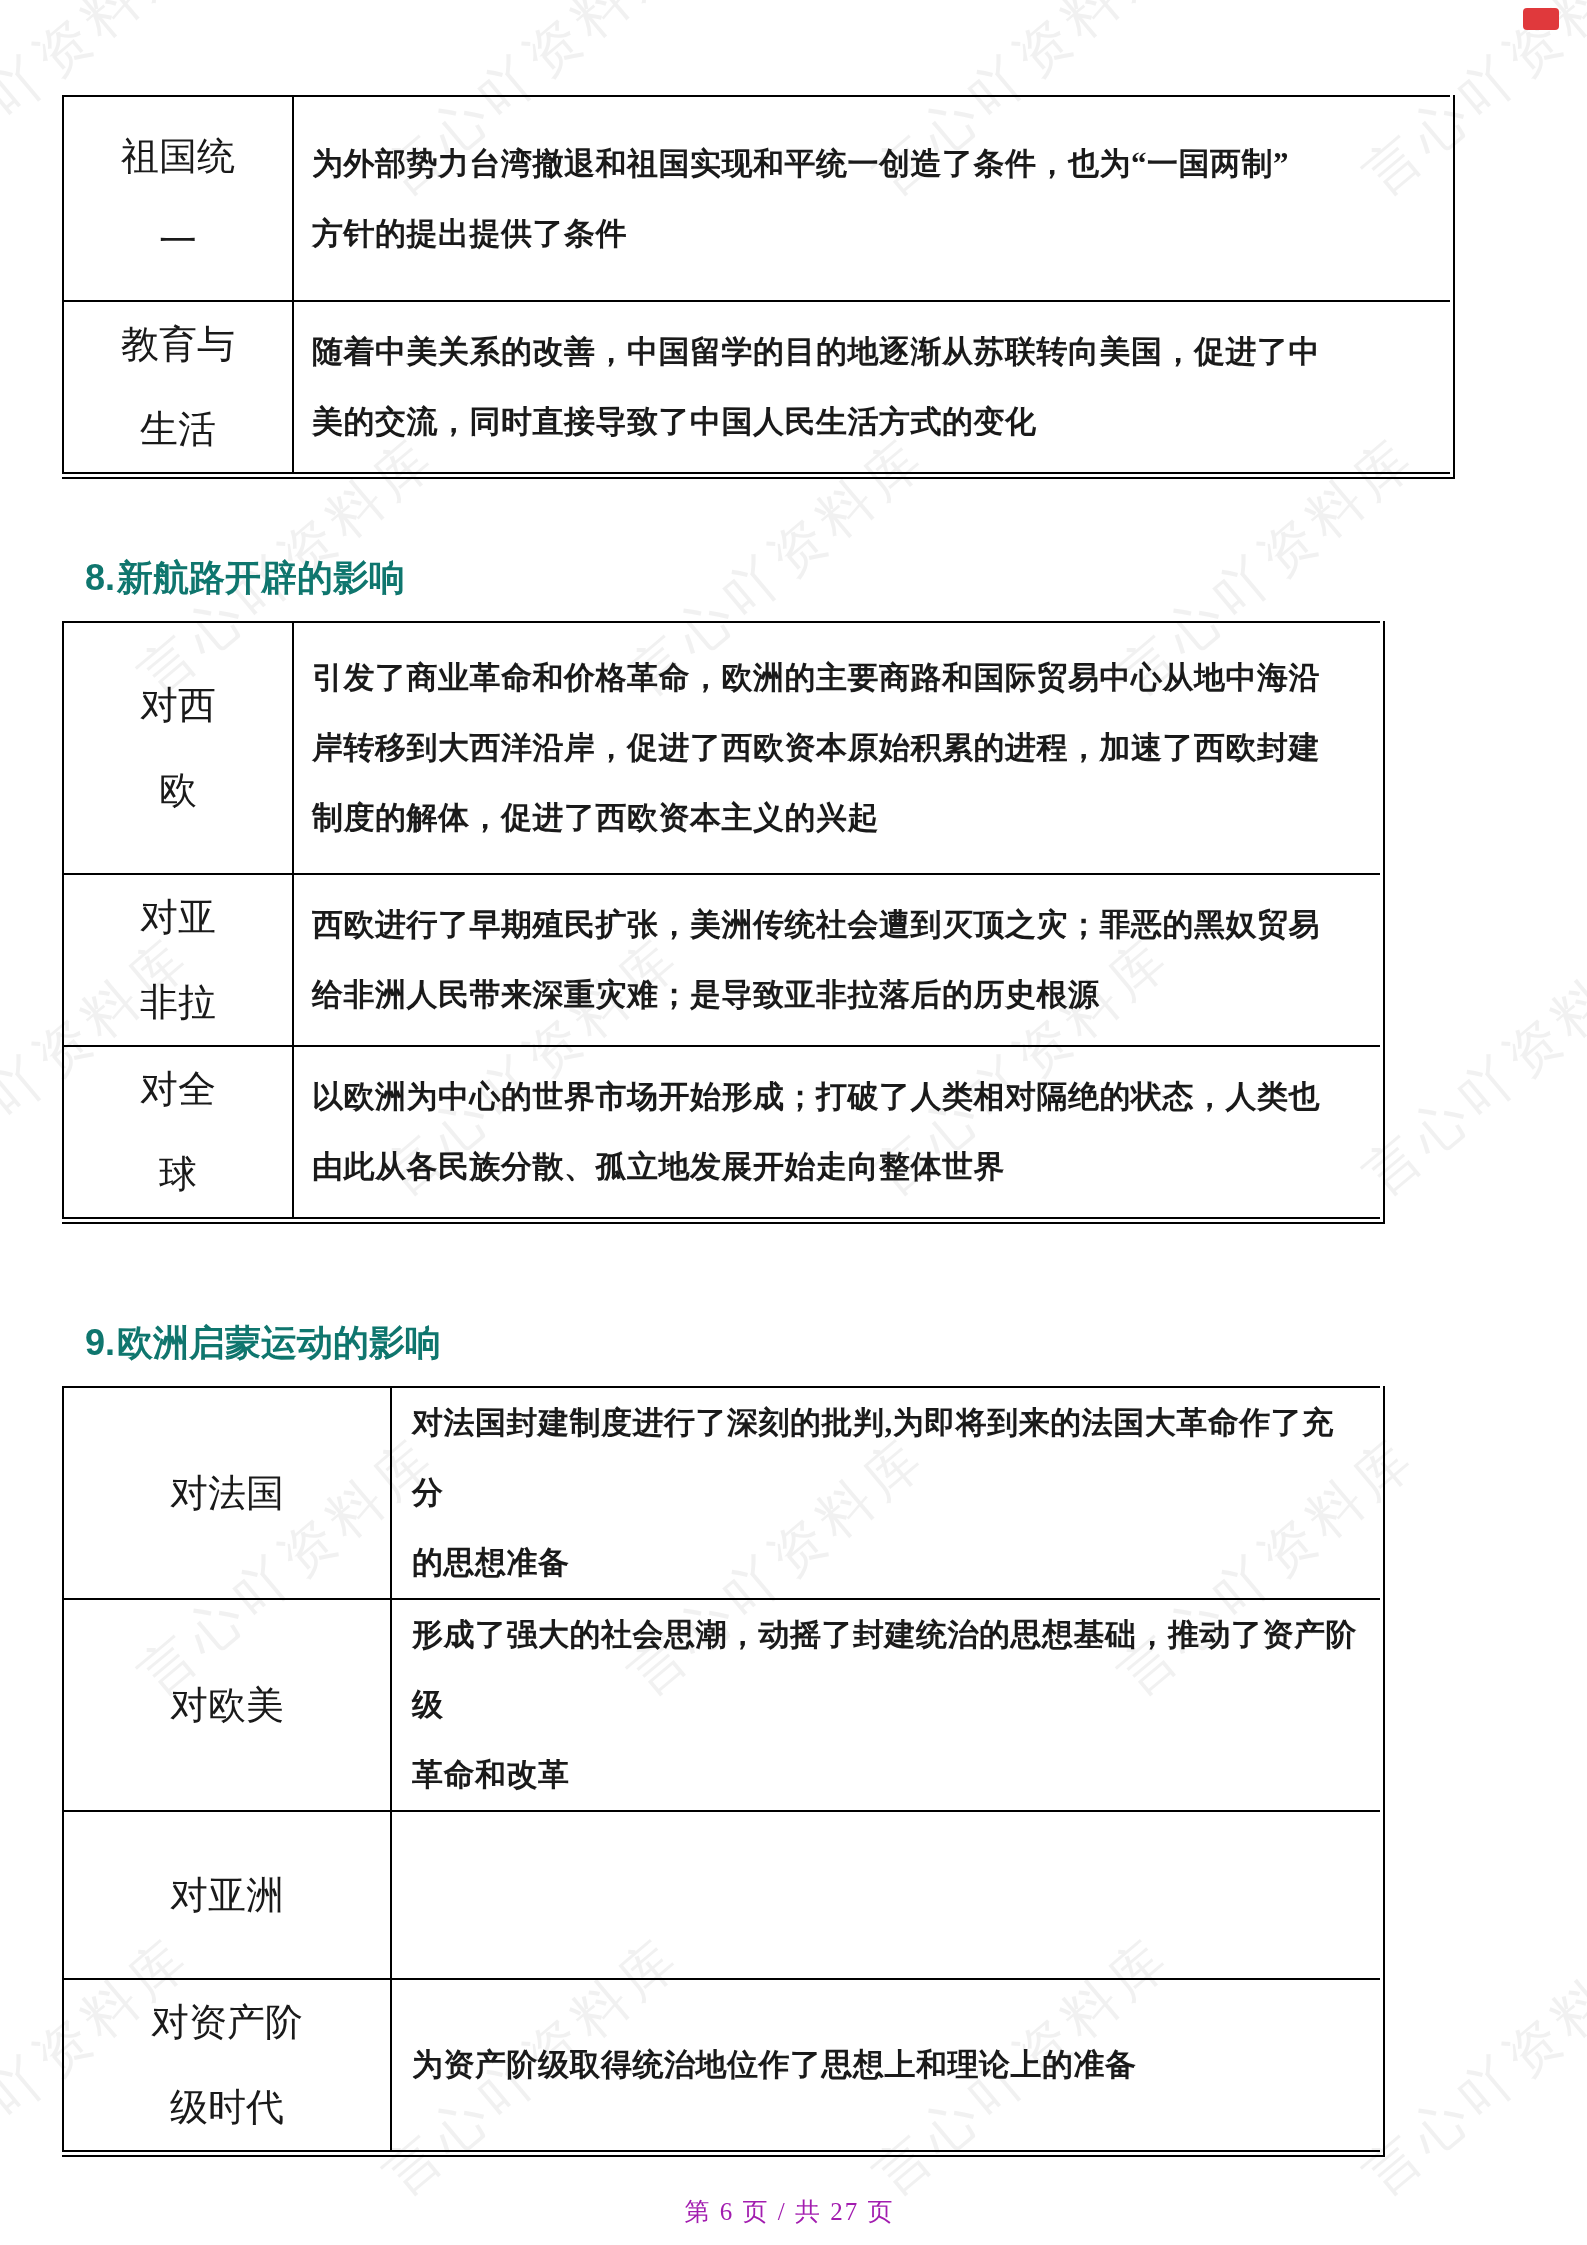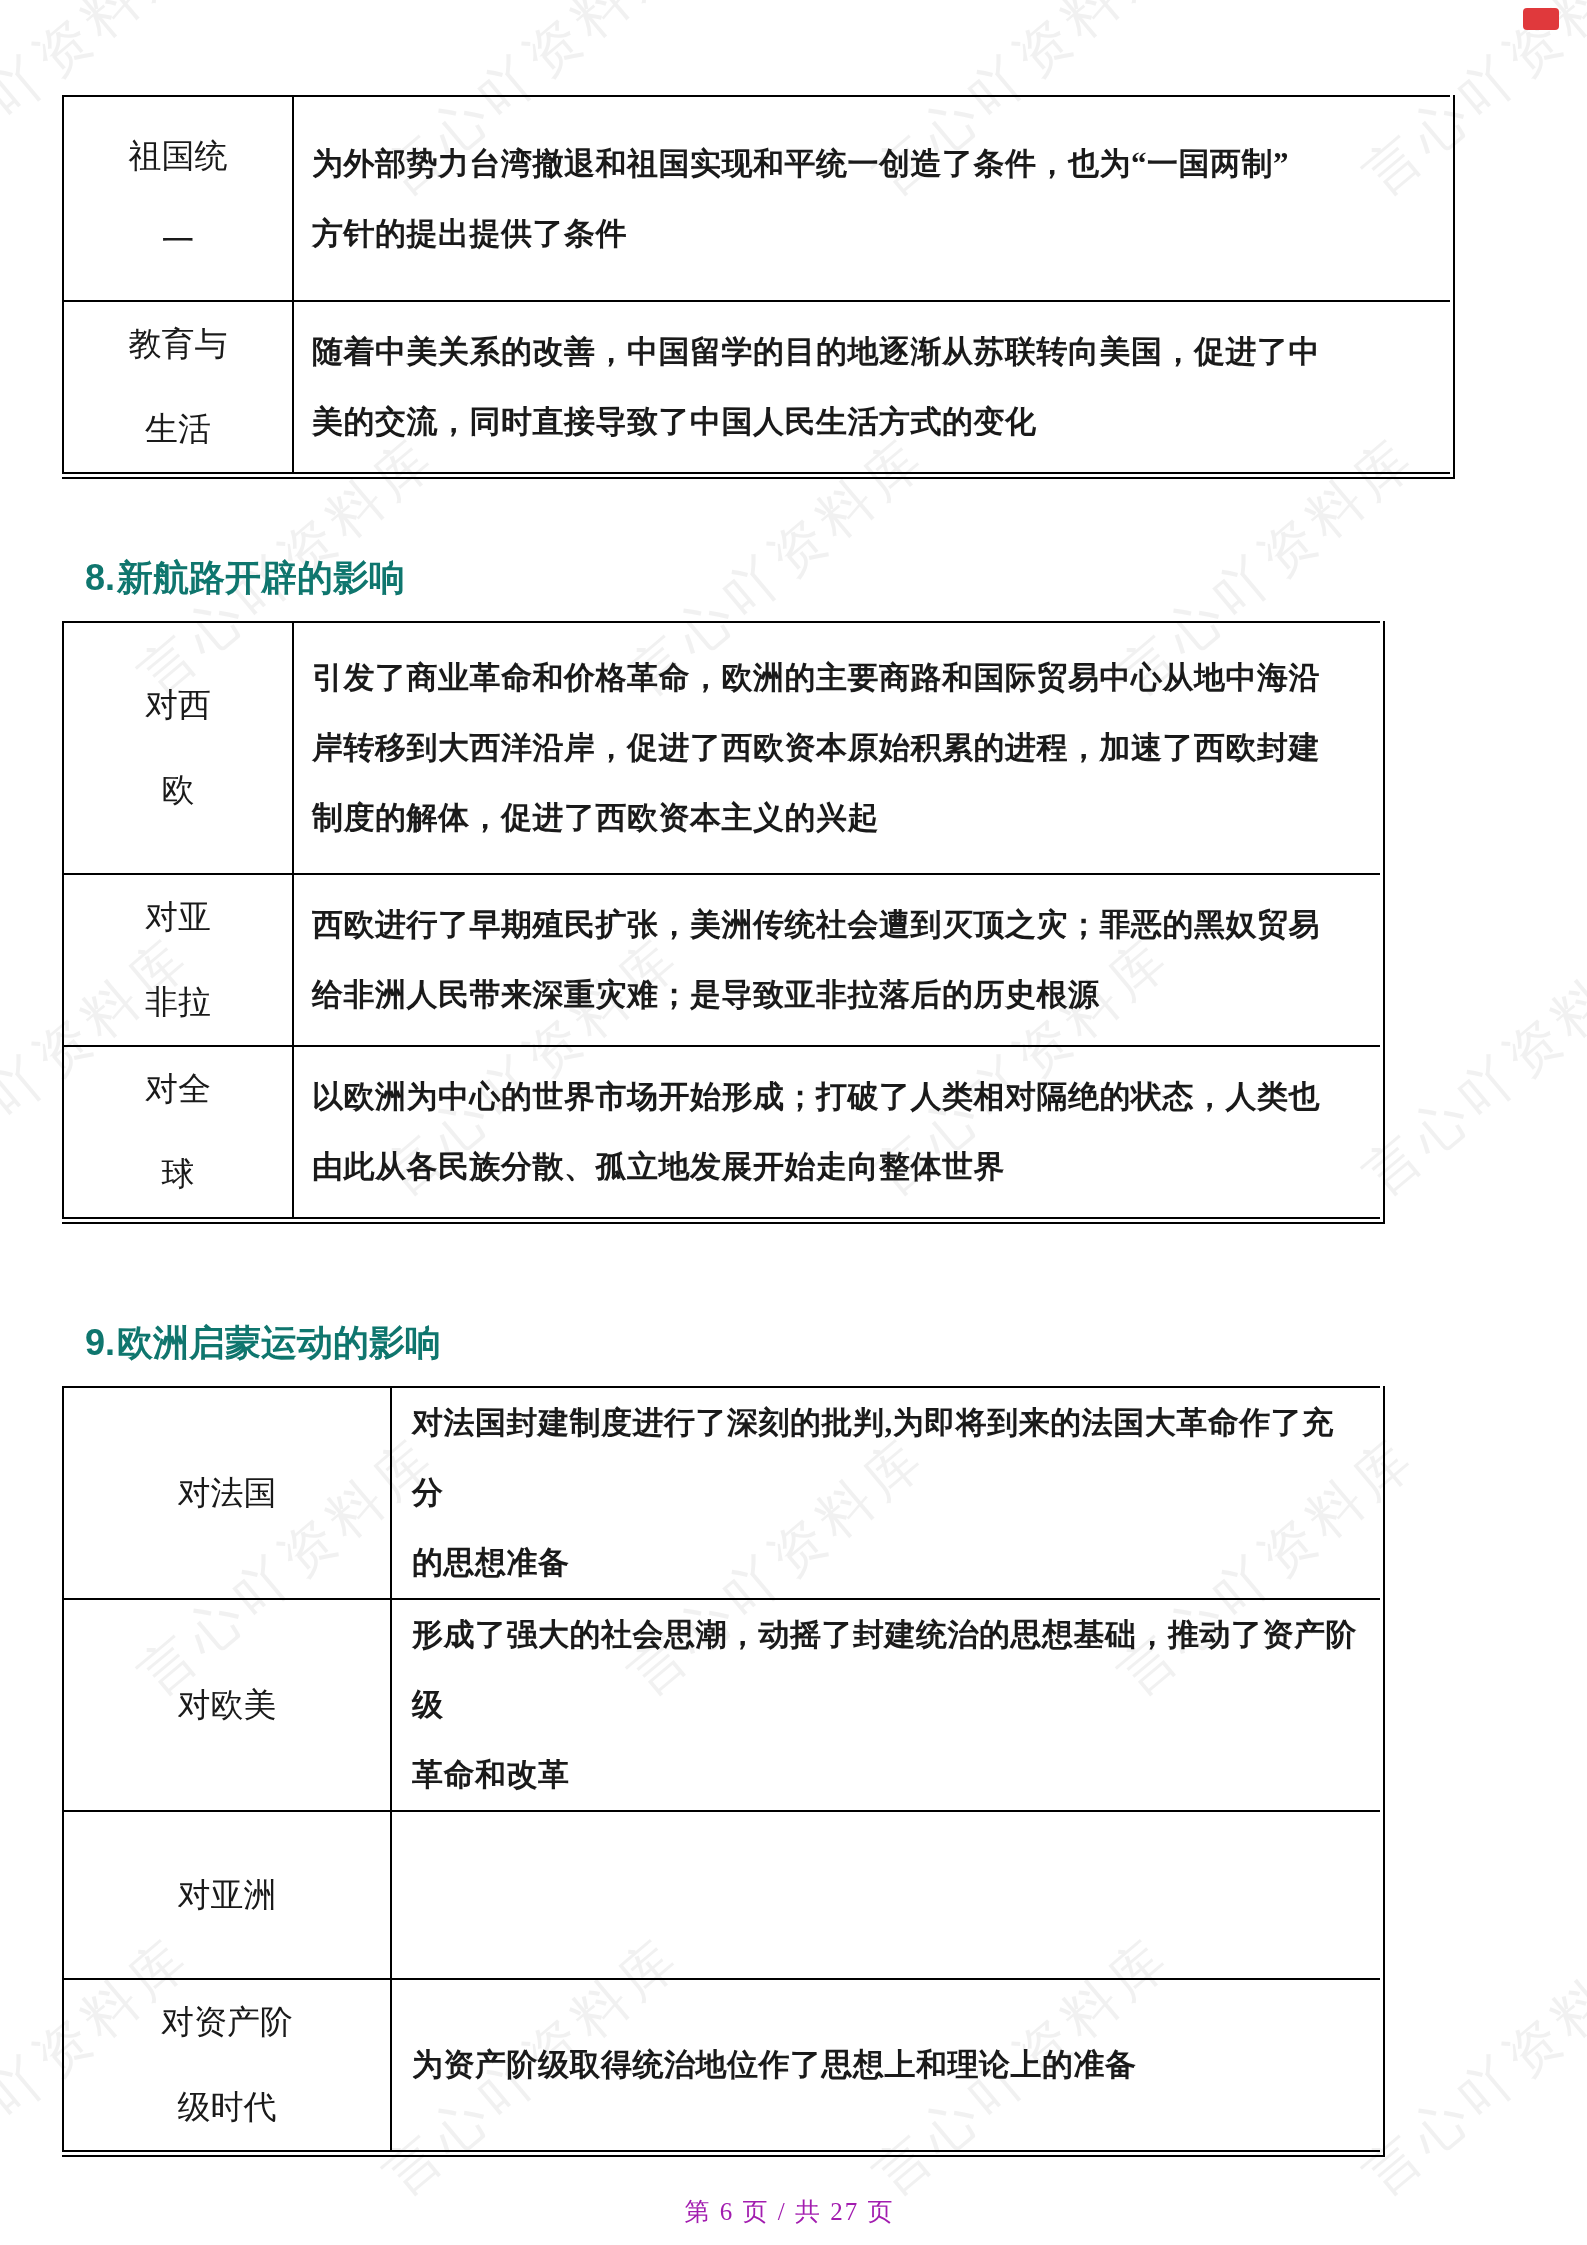--- a/index.html
+++ b/index.html
@@ -29,21 +29,21 @@
     padding:0 3px 3px 0;
   }
   .tblwrap.t1 { width:1393px; }
   .tblwrap.t8, .tblwrap.t9 { width:1323px; }
   .tbl { border-top:2px solid #000; border-left:2px solid #000; }
   .trow { display:flex; border-bottom:2px solid #000; }
   .cell-label {
     width:230px; flex:0 0 230px; border-right:2px solid #000;
     display:flex; flex-direction:column; justify-content:center;
     align-items:center; text-align:center;
-    font-size:33px; line-height:85px; white-space:pre-line;
+    font-size:38px; line-height:85px; white-space:pre-line;
   }
   .t9 .cell-label { width:328px; flex:0 0 328px; }
   .cell-content {
     flex:1; display:flex; flex-direction:column; justify-content:center;
     padding:0 20px 0 18px;
     font-size:31px; line-height:70px; letter-spacing:0.5px;
     white-space:pre-line;
     font-weight:bold;
   }
   .t9 .cell-content { padding-left:20px; }

